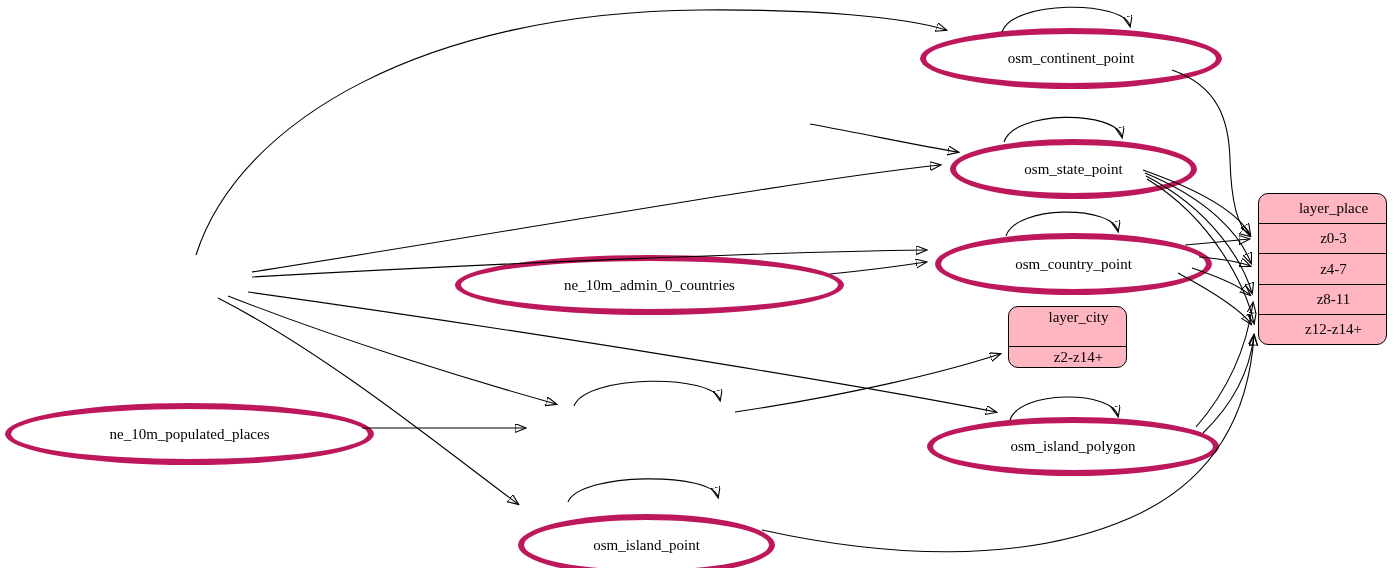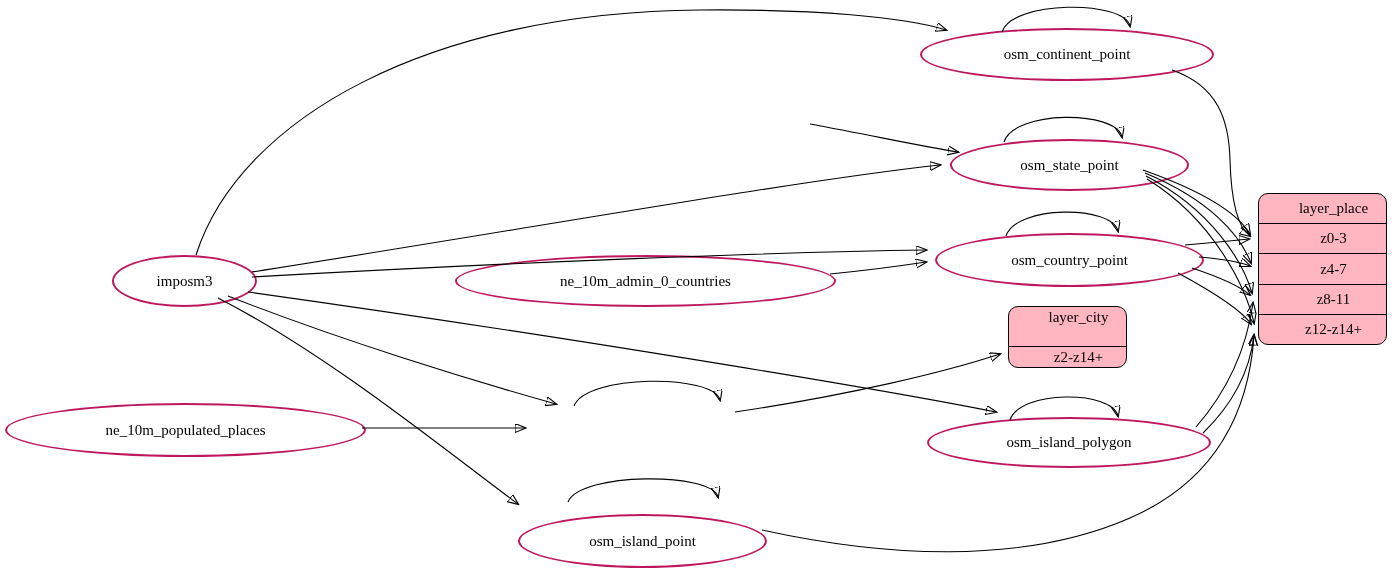--- a/index.html
+++ b/index.html
@@ -23,21 +23,21 @@
     pointer-events: none;
     z-index: 2;
   }
   .edges path { stroke: #000000; stroke-width: 1.1; fill: none; }
   .node {
     position: absolute;
     display: flex;
     align-items: center;
     justify-content: center;
     background: #ffffff;
-    border: 2px solid #be185d;
+    border: 6px solid #be185d;
     border-radius: 50%;
     font-size: 15px;
     color: #000000;
     z-index: 1;
     white-space: nowrap;
   }
   .record {
     position: absolute;
     background: #ffb6c1;
     border: 1.4px solid #000000;
@@ -103,23 +103,20 @@
     <path d="M 1199,257 C 1222,259 1240,262 1250,266" marker-end="url(#arrow)"></path>
     <path d="M 1192,268 C 1222,278 1242,288 1250,295" marker-end="url(#arrow)"></path>
     <path d="M 1178,273 C 1215,293 1242,311 1251,324" marker-end="url(#arrow)"></path>
 
     <path d="M 1196,427 C 1230,388 1247,345 1253,303" marker-end="url(#arrow)"></path>
     <path d="M 1203,433 C 1233,404 1250,370 1254,335" marker-end="url(#arrow)"></path>
 
     <path d="M 762,530 C 880,556 1020,566 1130,518 C 1210,483 1248,420 1254,336" marker-end="url(#arrow)"></path>
   </svg>
 
-  <div class="node" style="left:112px; top:255px; width:141px; height:48px;">
-    <span>imposm3</span>
-  </div>
 
 
   <div class="node" style="left:455px; top:255px; width:377px; height:48px;">
     <span>ne_10m_admin_0_countries</span>
   </div>
 
   <div class="node" style="left:5px; top:403px; width:357px; height:50px;">
     <span>ne_10m_populated_places</span>
   </div>
 

